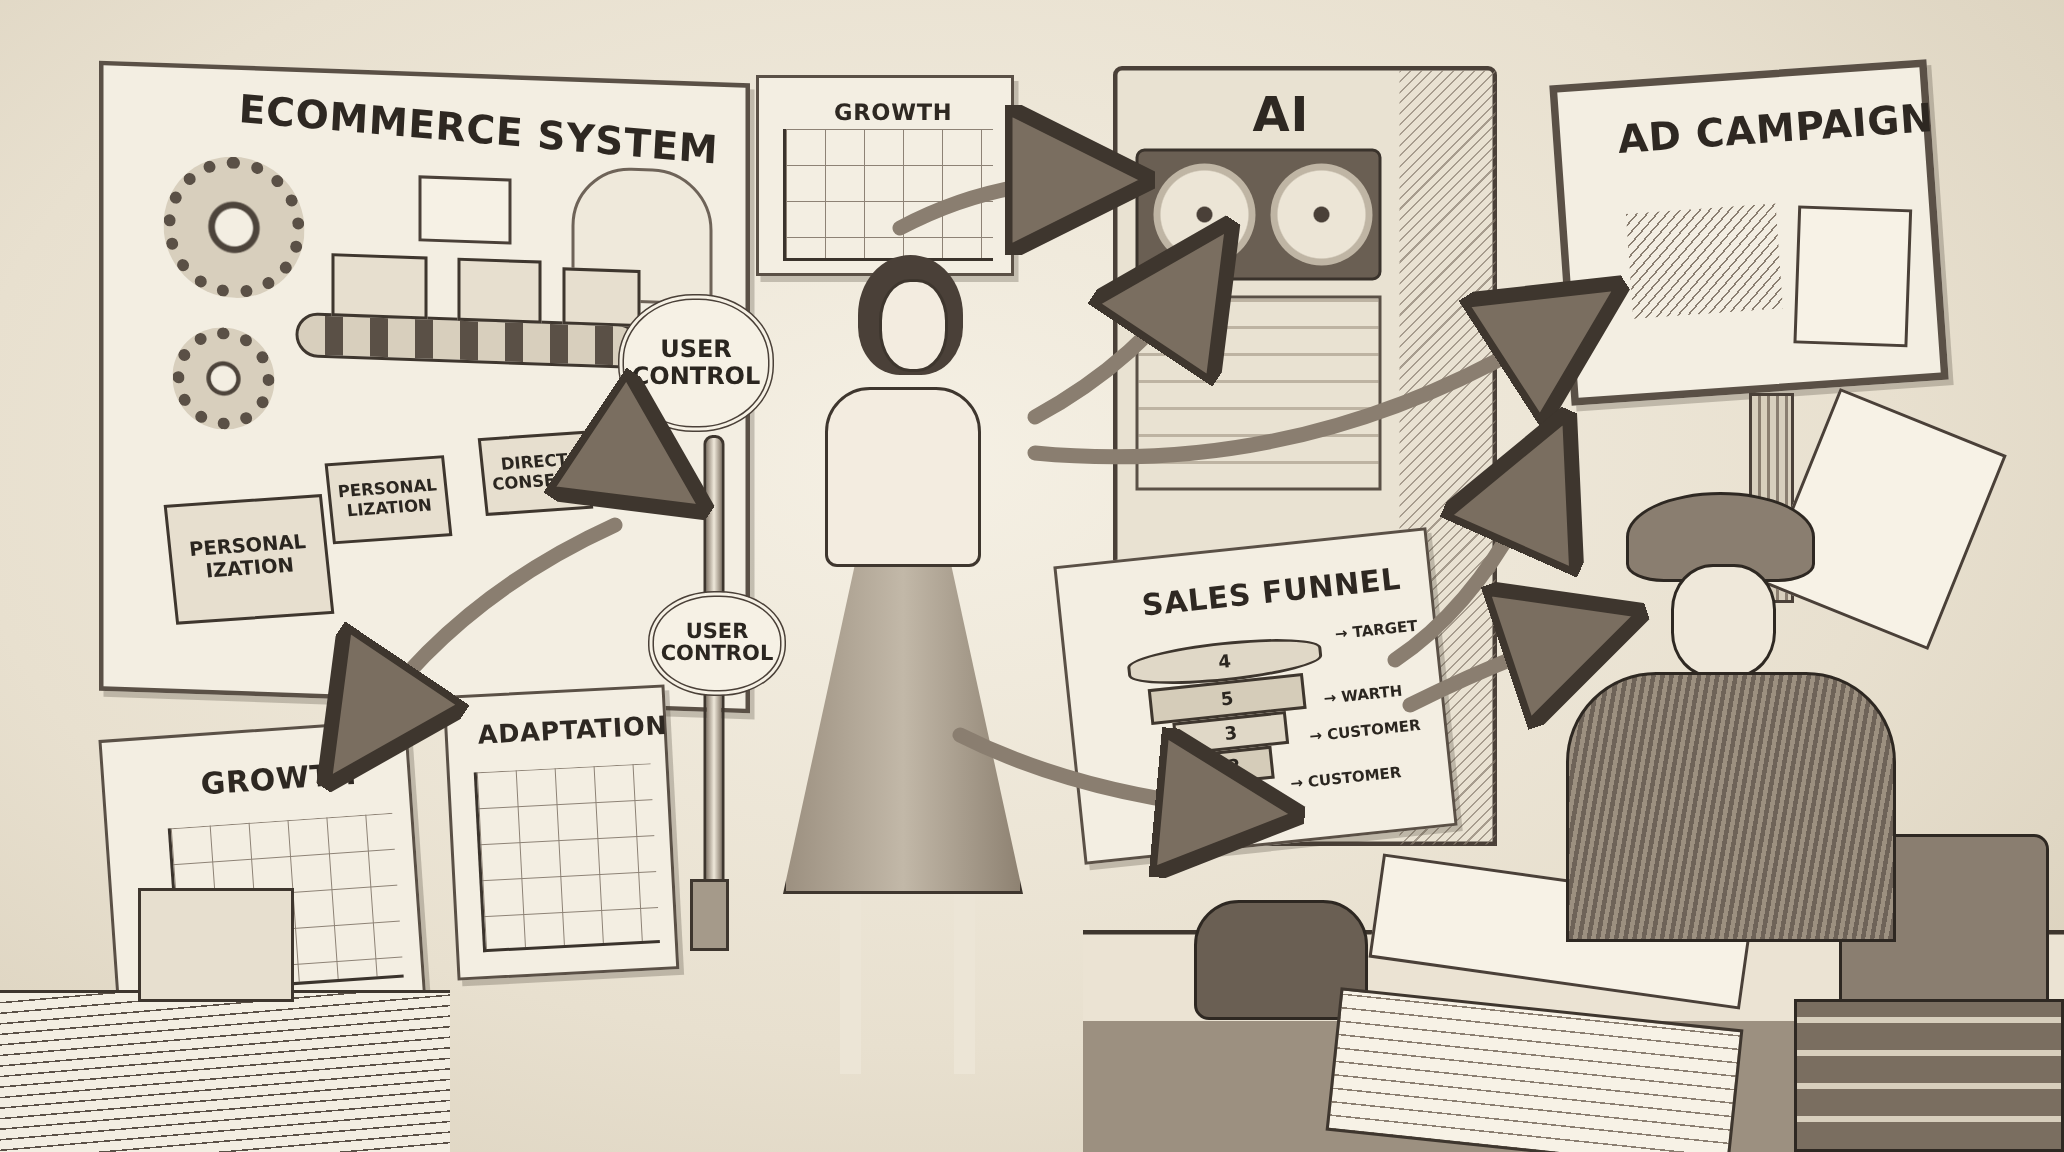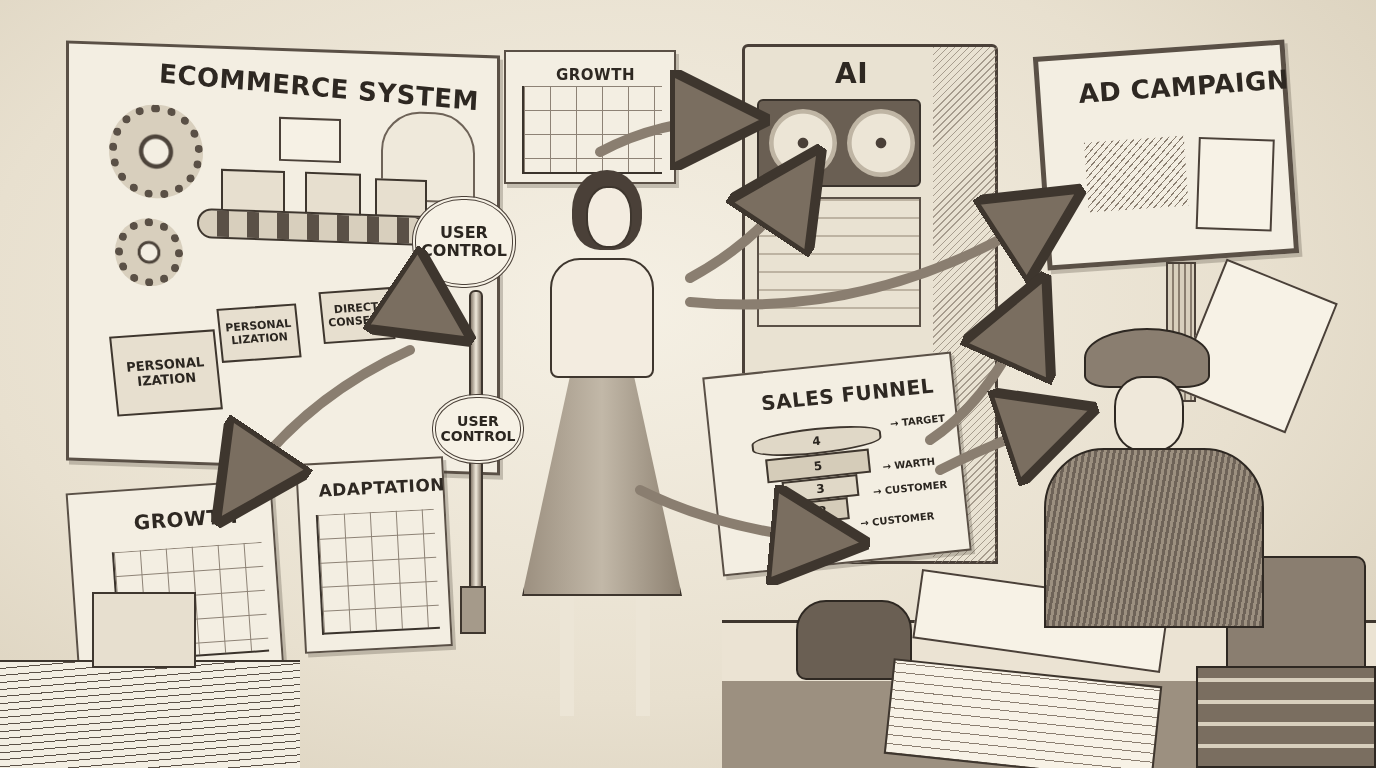--- a/index.html
+++ b/index.html
@@ -61,21 +61,21 @@
       <span><span>DIRECT</span><br><span>CONSENT</span></span>
     </div>
   </div>
 
   <div class="panel" style="left:504px; top:50px; width:172px; height:134px; border-width:2px;">
     <div class="title" style="left:50px; top:14px; font-size:15px;">GROWTH</div>
     <div class="grid" style="left:16px; top:34px; width:140px; height:88px;"></div>
   </div>
 
   <div style="position:absolute; left:742px; top:44px; width:256px; height:520px; background:#e9e2d2; border:3px solid #4a4038; border-radius:6px 6px 0 0;">
-    <div class="title" style="left:90px; top:10px; font-size:28px;">AI</div>
+    <div class="title" style="left:90px; top:10px; font-size:32px;">AI</div>
     <div style="position:absolute; left:12px; top:52px; width:164px; height:88px; background:#6a5f53; border:2px solid #3a332c; border-radius:6px;">
       <div style="position:absolute; left:10px; top:8px; width:68px; height:68px; border-radius:50%; background:radial-gradient(circle,#4a4038 10%,#ece5d6 12%,#ece5d6 60%,#bfb5a4 62%);"></div>
       <div style="position:absolute; left:88px; top:8px; width:68px; height:68px; border-radius:50%; background:radial-gradient(circle,#4a4038 10%,#ece5d6 12%,#ece5d6 60%,#bfb5a4 62%);"></div>
     </div>
     <div class="shade" style="left:188px; top:0; width:64px; height:516px; opacity:0.7;"></div>
     <div style="position:absolute; left:12px; top:150px; width:164px; height:130px; border:2px solid #5a5046; background:repeating-linear-gradient(0deg,#e9e2d2 0 16px,#bdb3a2 16px 18px);"></div>
   </div>
 
   <div class="panel" style="left:1040px; top:48px; width:252px; height:214px; border-width:5px; transform: rotate(-4deg);">
     <div class="title" style="left:38px; top:20px; font-size:26px;">AD CAMPAIGN</div>

